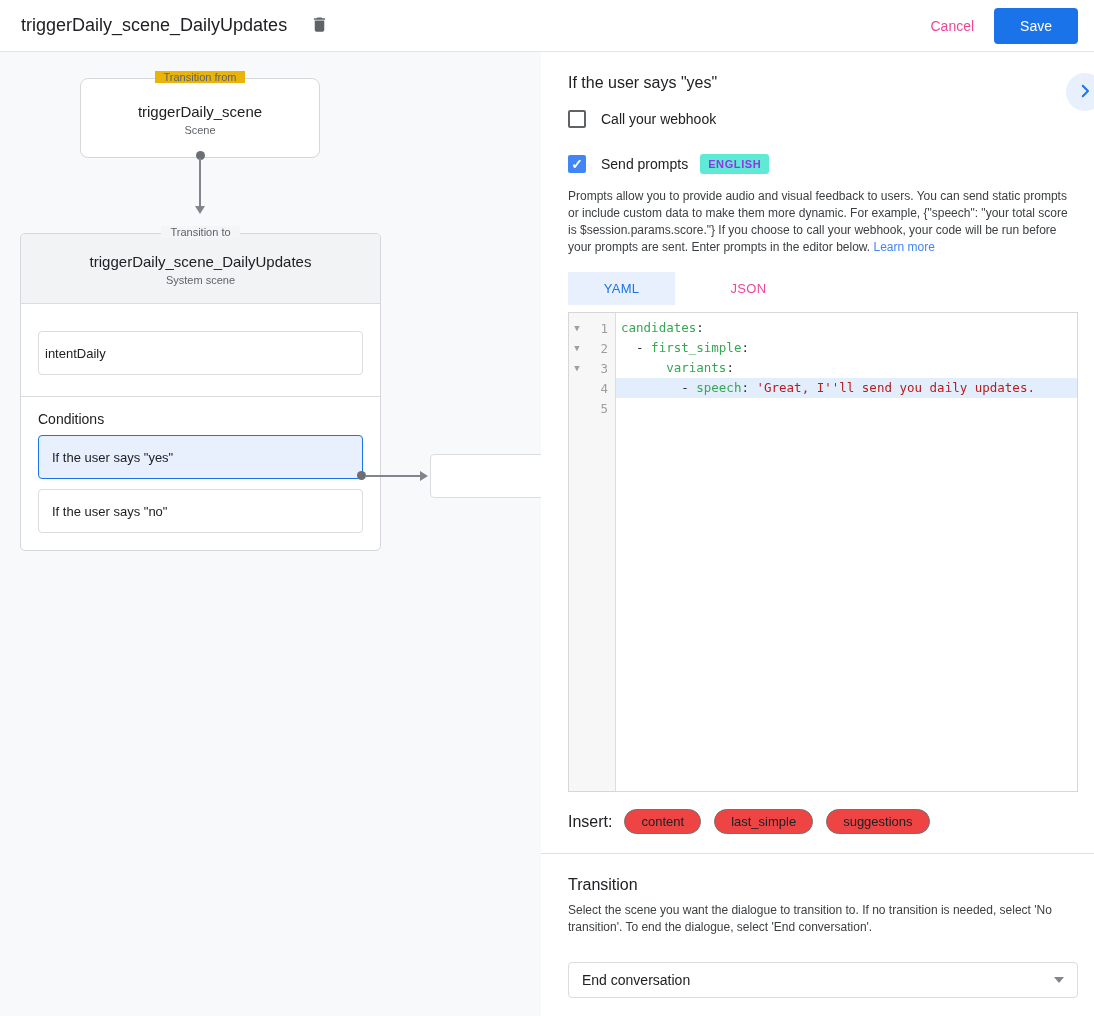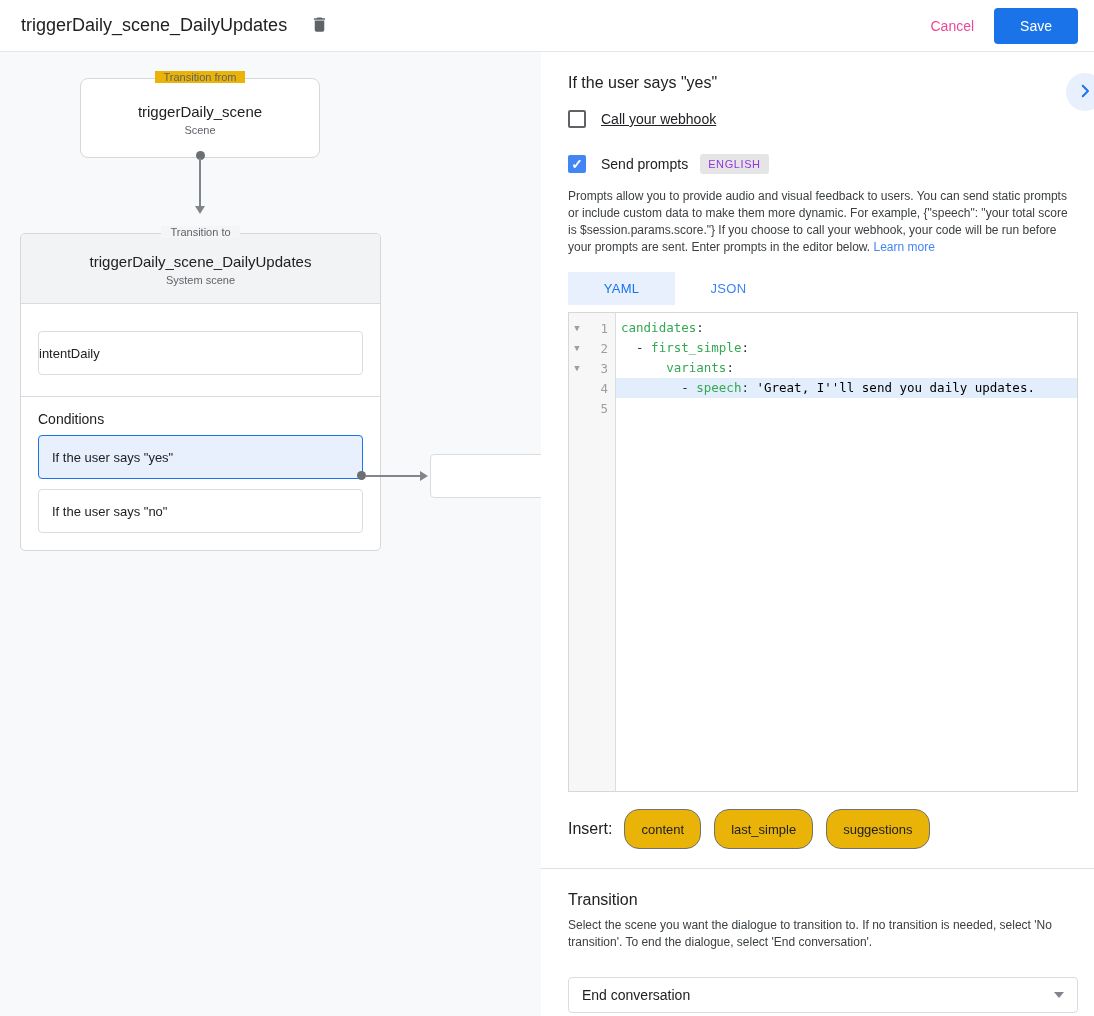--- a/index.html
+++ b/index.html
@@ -39,71 +39,71 @@
 
   .scene-card { position:absolute; left:20px; top:181px; width:361px; background:#fff;
     border:1px solid #d5d7da; border-radius:5px; }
   .scene-card .node-legend span { background:#f4f5f6; }
   .scene-head { background:#f1f3f4; border-bottom:1px solid #dadce0; border-radius:5px 5px 0 0;
     height:70px; text-align:center; }
   .scene-head .node-title { padding-top:19px; font-size:15px; color:#202124; }
   .scene-body { padding:18px 17px 17px 17px; }
   .field-label { font-size:14px; color:#202124; }
   .intent-input { margin-top:9px; height:44px; border:1px solid #dadce0; border-radius:4px;
-    display:flex; align-items:center; padding:0 0; font-size:13px; color:#202124; background:#fff; cursor:text; }
+    display:flex; align-items:center; padding:0 6px; font-size:13px; color:#202124; background:#fff; cursor:text; }
   .card-divider { border-top:1px solid #dadce0; margin:21px -17px 14px -17px; }
   .cond { margin-top:8px; height:44px; border:1px solid #dadce0; border-radius:4px; background:#fff;
     display:flex; align-items:center; padding:0 13px; font-size:13px; color:#202124; cursor:pointer; }
   .cond + .cond { margin-top:10px; }
   .cond.cond-selected { background:#e8f0fe; border:1.5px solid #1a73e8; }
   .ghost-box { position:absolute; left:430px; top:402px; width:130px; height:44px; background:#fff;
     border:1px solid #dadce0; border-radius:4px; }
 
   
   .panel { position:absolute; left:541px; top:52px; width:553px; height:964px; background:#fff;
     padding:22px 16px 0 27px; z-index:10; }
   .panel-title { font-size:16px; color:#202124; }
   .collapse-btn { position:absolute; right:-10px; top:21px; width:38px; height:38px; border-radius:50%;
     background:#e8f0fe; border:none; cursor:pointer; display:flex; align-items:center; justify-content:center; }
 
   .check-row { display:flex; align-items:center; }
-  .row-webhook { margin-top:18px;text-decoration:underline; }
+  .row-webhook { margin-top:18px; }
   .row-prompts { margin-top:26px; }
   .checkbox { width:18px; height:18px; border:2px solid #5f6368; border-radius:2px; background:#fff;
     cursor:pointer; flex:none; }
   .checkbox.checked { border:none; background:#4285f4; color:#fff; font-size:14px; font-weight:bold;
     display:flex; align-items:center; justify-content:center; line-height:1; }
   .check-label { margin-left:15px; font-size:14px; font-weight:500; color:#202124; }
-  .lang-badge { margin-left:12px; background:#e5e5e5; color:#9334e6; font-size:11px; font-weight:400;
+  .lang-badge { margin-left:12px; background:#5eead4; color:#9334e6; font-size:11px; font-weight:700;
     letter-spacing:.6px; padding:4px 8px; border-radius:3px; }
 
   .desc { margin-top:14px; font-size:12px; line-height:17px; color:#3c4043; }
   .link { color:#4285f4; text-decoration:none; cursor:pointer; }
 
-  .tabs { margin-top:16px; display:flex; }
+  .tabs { margin-top:16px; display:flex;gap:20px; }
   .tab { width:107px; height:33px; display:flex; align-items:center; justify-content:center;
-    font-size:13px; font-weight:500; letter-spacing:.3px; color:#3b82f6; cursor:pointer; }
+    font-size:13px; font-weight:500; letter-spacing:.3px; color:#ec4899; cursor:pointer; }
   .tab.tab-active { background:#e8f0fe; color:#1a73e8; }
 
   .editor { margin-top:7px; width:510px; height:480px; border:1px solid #d7d7d7; display:flex;
     font-family:"DejaVu Sans Mono", monospace; font-size:12.5px; background:#fff; }
   .gutter { width:47px; background:#f7f7f7; border-right:1px solid #ddd; padding-top:5px; flex:none; }
   .gutter-row { height:20px; display:flex; align-items:center; }
   .fold { width:16px; text-align:center; color:#9aa0a6; font-size:9px; cursor:pointer; }
   .lnum { flex:1; text-align:right; padding-right:7px; color:#9e9e9e; }
   .code-area { flex:1; padding-top:5px; overflow:hidden; cursor:text; }
   .code-line { height:20px; line-height:20px; white-space:pre; padding-left:5px; }
   .code-line.hl { background:#e3eefd; }
   .tk-key { color:#34a853; }
   .tk-p { color:#263238; }
-  .tk-str { color:#000000; }
+  .tk-str { color:#b91c1c; }
 
   .insert-row { margin-top:17px; display:flex; align-items:center; }
   .insert-label { font-size:16px; color:#202124; margin-right:12px; }
-  .chip { height:40px; border:1px solid #6e7276; border-radius:15px; background:#eab308; padding:0 16px;
+  .chip { height:25px; border:1px solid #6e7276; border-radius:15px; background:#ef4444; padding:0 16px;
     font-size:13px; color:#202124; font-family:inherit; cursor:pointer; margin-right:13px;
     display:flex; align-items:center; }
 
   .section-divider { margin:19px -16px 0 -27px; border-top:1px solid #e0e0e0; }
   .transition-heading { margin-top:22px; font-size:16px; color:#202124; }
   .transition-desc { margin-top:8px; font-size:12px; line-height:17px; color:#3c4043; max-width:505px; }
   .dropdown { margin-top:26px; width:510px; height:36px; border:1px solid #dadce0; border-radius:4px;
     display:flex; align-items:center; padding:0 13px; font-size:14px; color:#202124; cursor:pointer; background:#fff; }
   .dropdown-caret { margin-left:auto; width:0; height:0; border-left:5px solid transparent;
     border-right:5px solid transparent; border-top:6px solid #80868b; }

